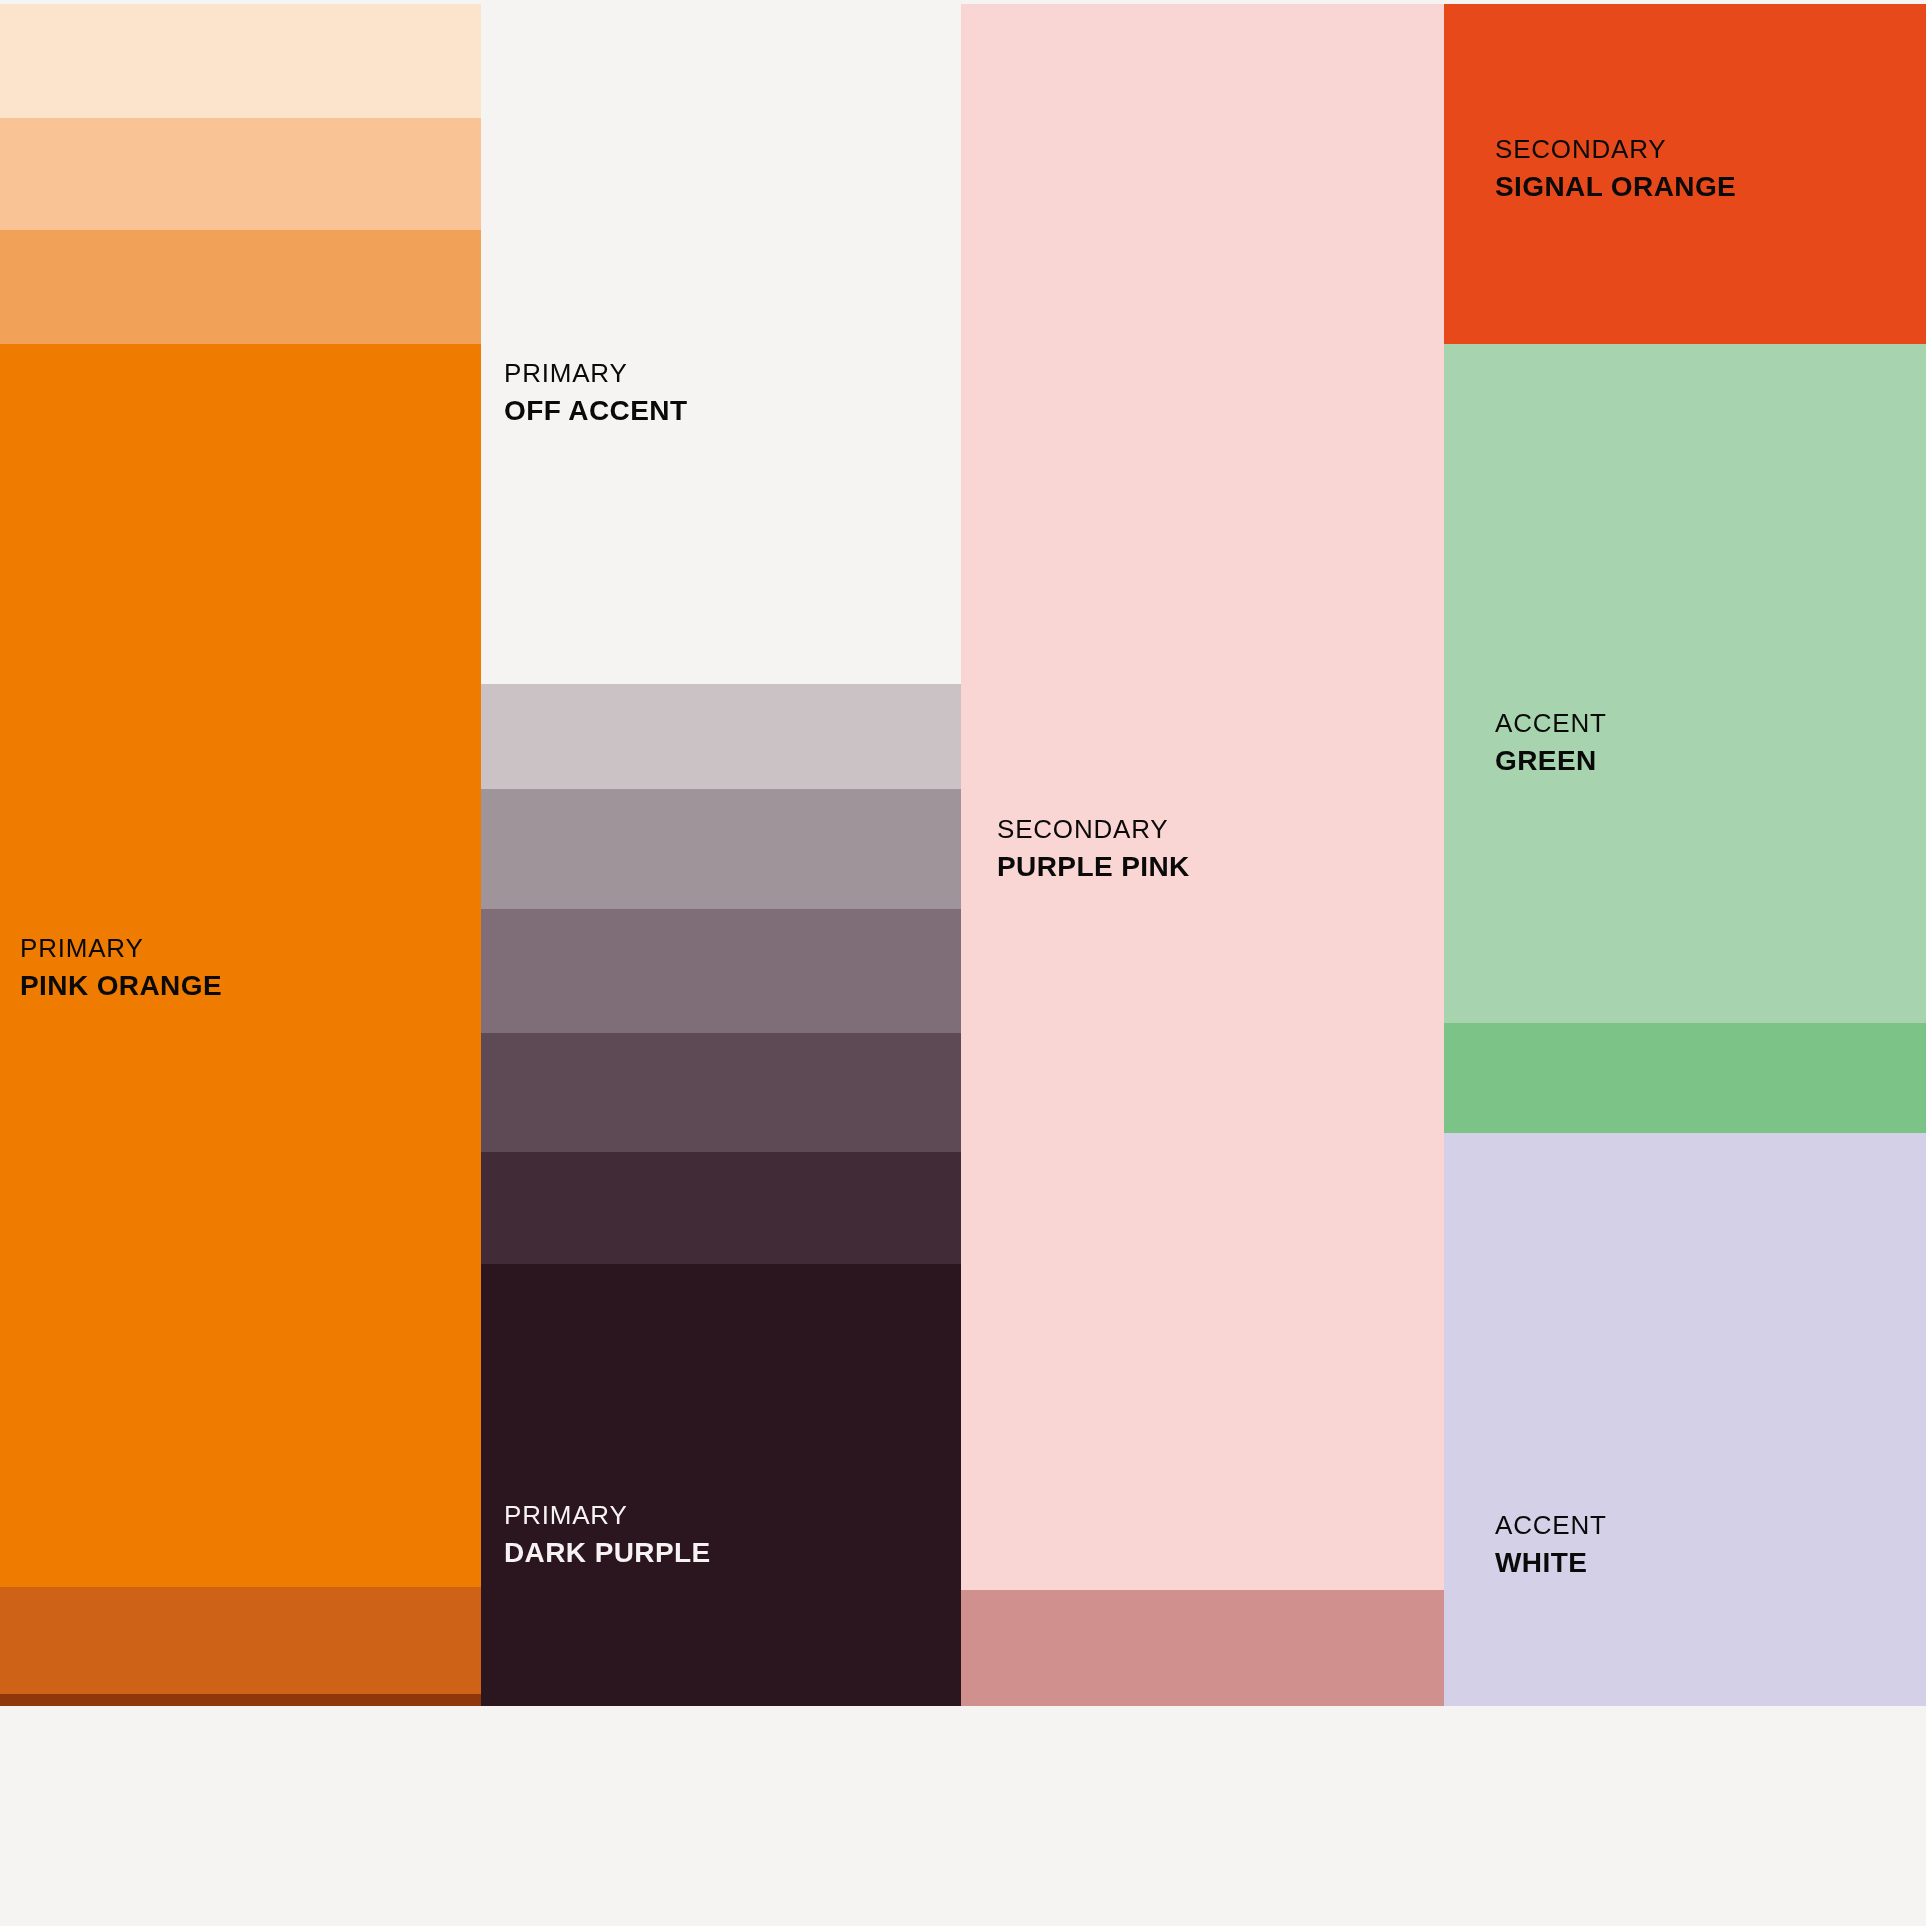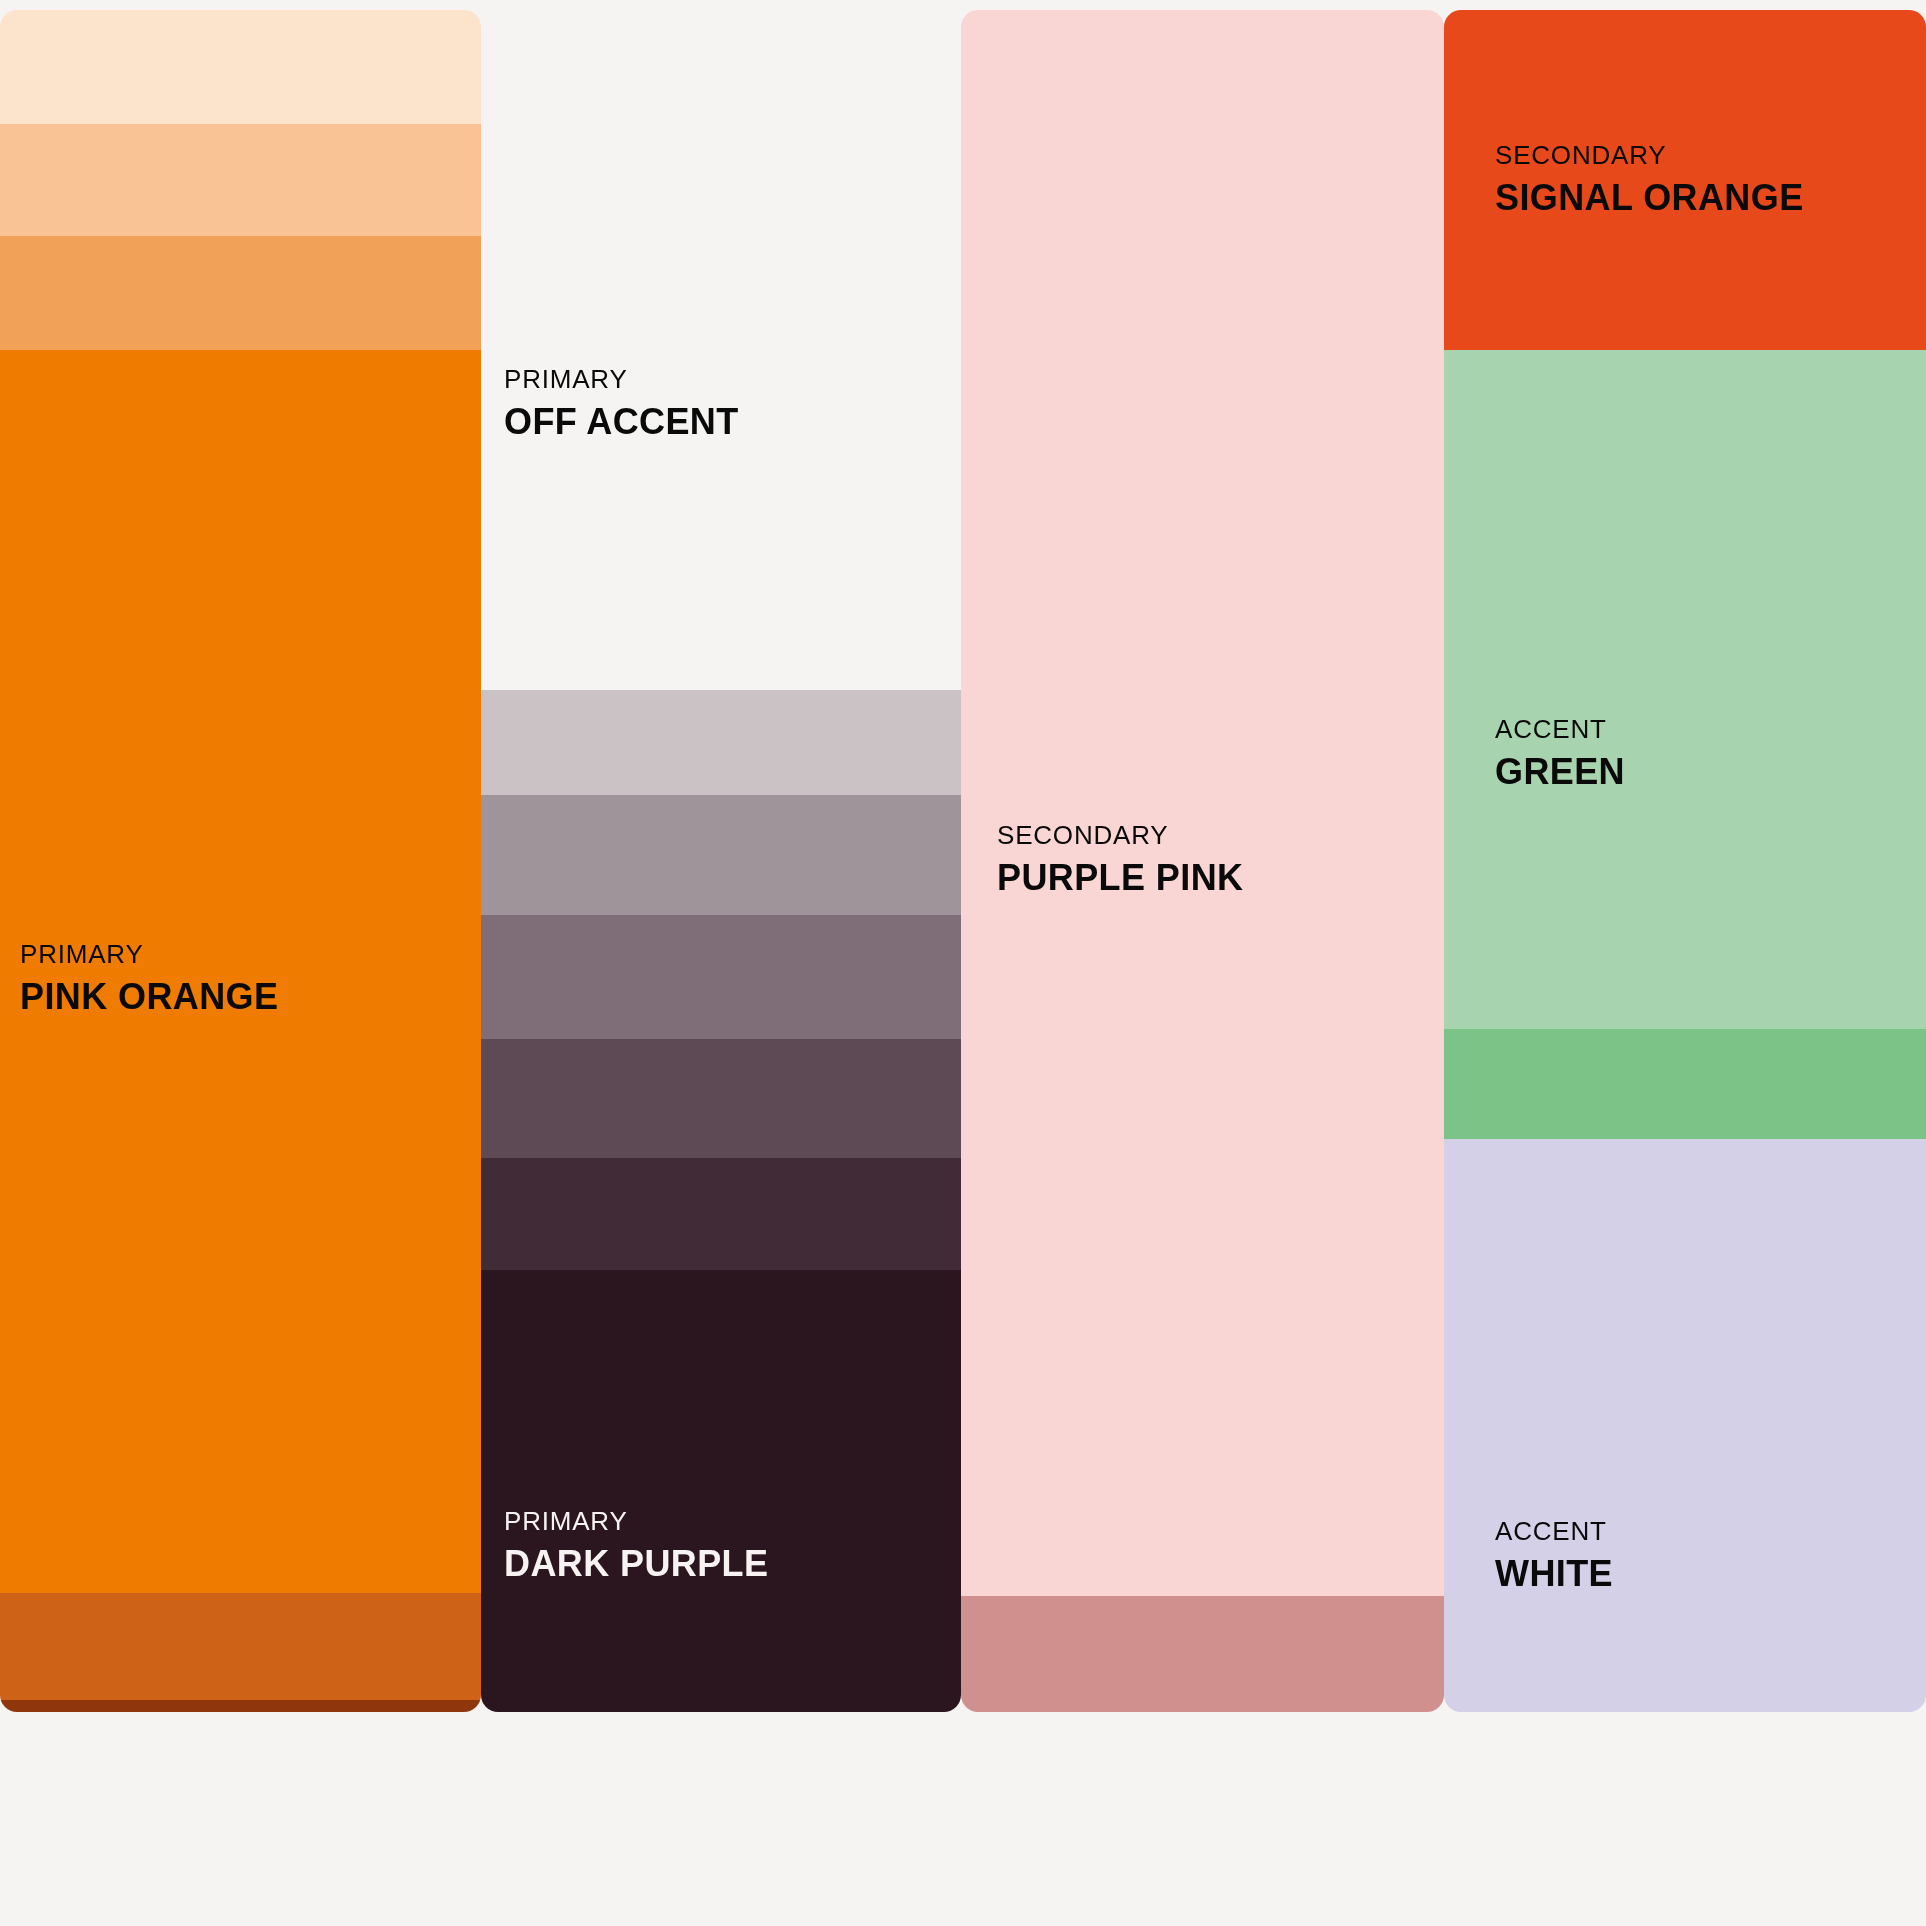--- a/index.html
+++ b/index.html
@@ -16,24 +16,23 @@
   #palette-board {
     position: relative;
     width: 1926px;
     height: 1926px;
     overflow: hidden;
     background: #f5f4f2;
   }
 
   .palette-column {
     position: absolute;
-    top: 10px;
+    top: 4px;
     height: 1702px;
     overflow: hidden;
-    border-radius: 17px;
   }
 
   .swatch-band {
     position: absolute;
     left: 0;
     width: 100%;
   }
 
   .swatch-label {
     position: absolute;
@@ -46,21 +45,21 @@
   .swatch-label .label-role {
     display: block;
     font-weight: 400;
     font-size: 26px;
     letter-spacing: 0.8px;
   }
 
   .swatch-label .label-name {
     display: block;
     font-weight: 700;
-    font-size: 36px;
+    font-size: 28px;
     letter-spacing: 0.4px;
     margin-top: 2.5px;
   }
 
   .label-dark  { color: #0a0a0a; }
   .label-light { color: #f7f3f2; }
 
   
   #col-best-orange   { left: 0px;    width: 481px; }
   #col-off-white     { left: 481px;  width: 480px; }

